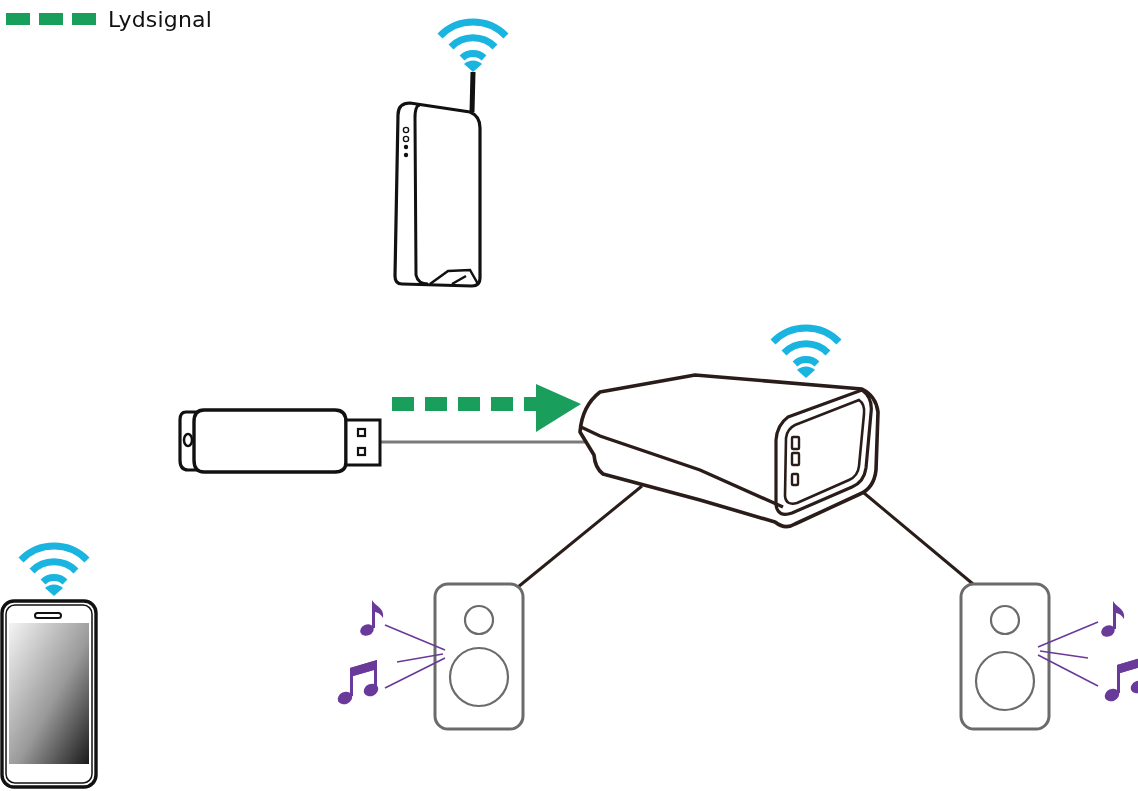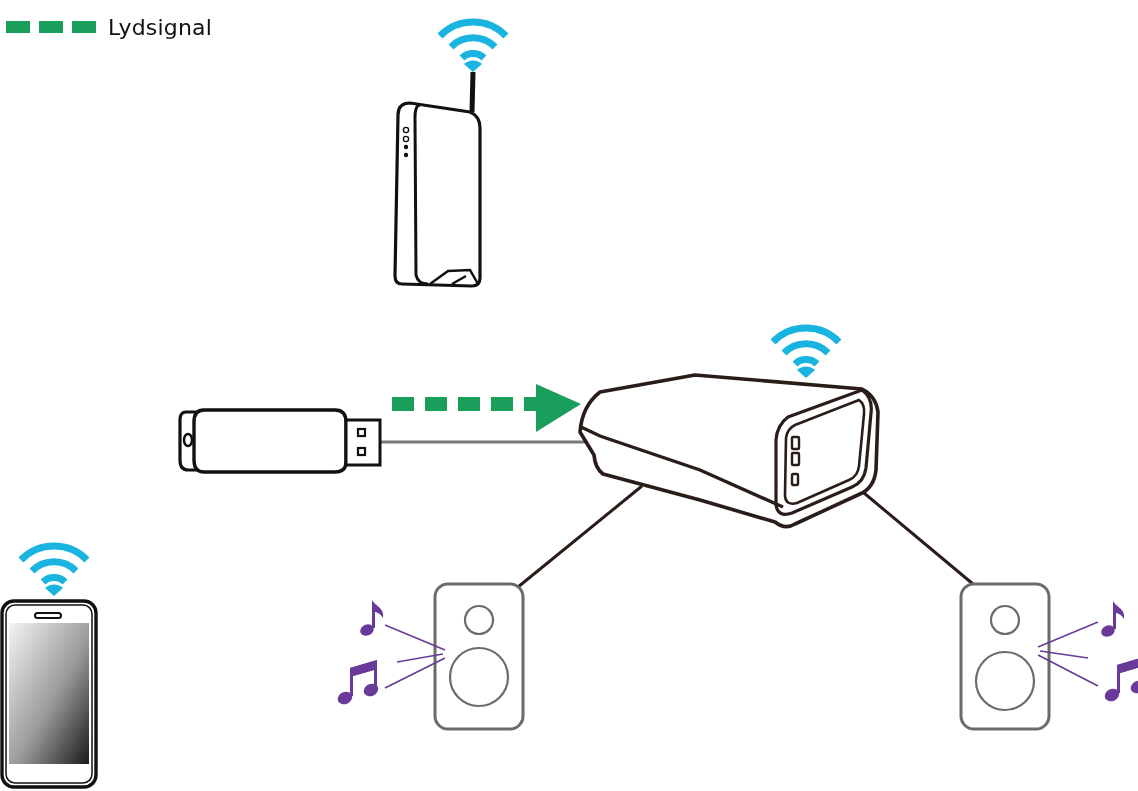--- a/index.html
+++ b/index.html
@@ -1,18 +1,18 @@
 <!DOCTYPE html>
 <html><head>
   <meta charset="utf-8">
   <style>
     html, body { margin: 0; padding: 0; background: #ffffff; }
     body { width: 1138px; height: 791px; position: relative; overflow: hidden;
            font-family: "DejaVu Sans", "Liberation Sans", sans-serif; }
-    .legend { position: absolute; left: 6px; top: 12px; height: 30px; display: flex; align-items: center; }
+    .legend { position: absolute; left: 6px; top: 4px; height: 30px; display: flex; align-items: center; }
     .legend .dash { display: inline-block; width: 24px; height: 12px; margin-right: 9px; }
     .legend .label { font-size: 22px; color: #111; margin-left: 3px; letter-spacing: 0.2px; }
     svg.diagram { position: absolute; left: 0; top: 0; }
   </style>
 </head>
 <body>
 
 <div class="legend">
   <span class="dash" style="background: rgb(26, 158, 92);"></span>
   <span class="dash" style="background: rgb(26, 158, 92);"></span>

